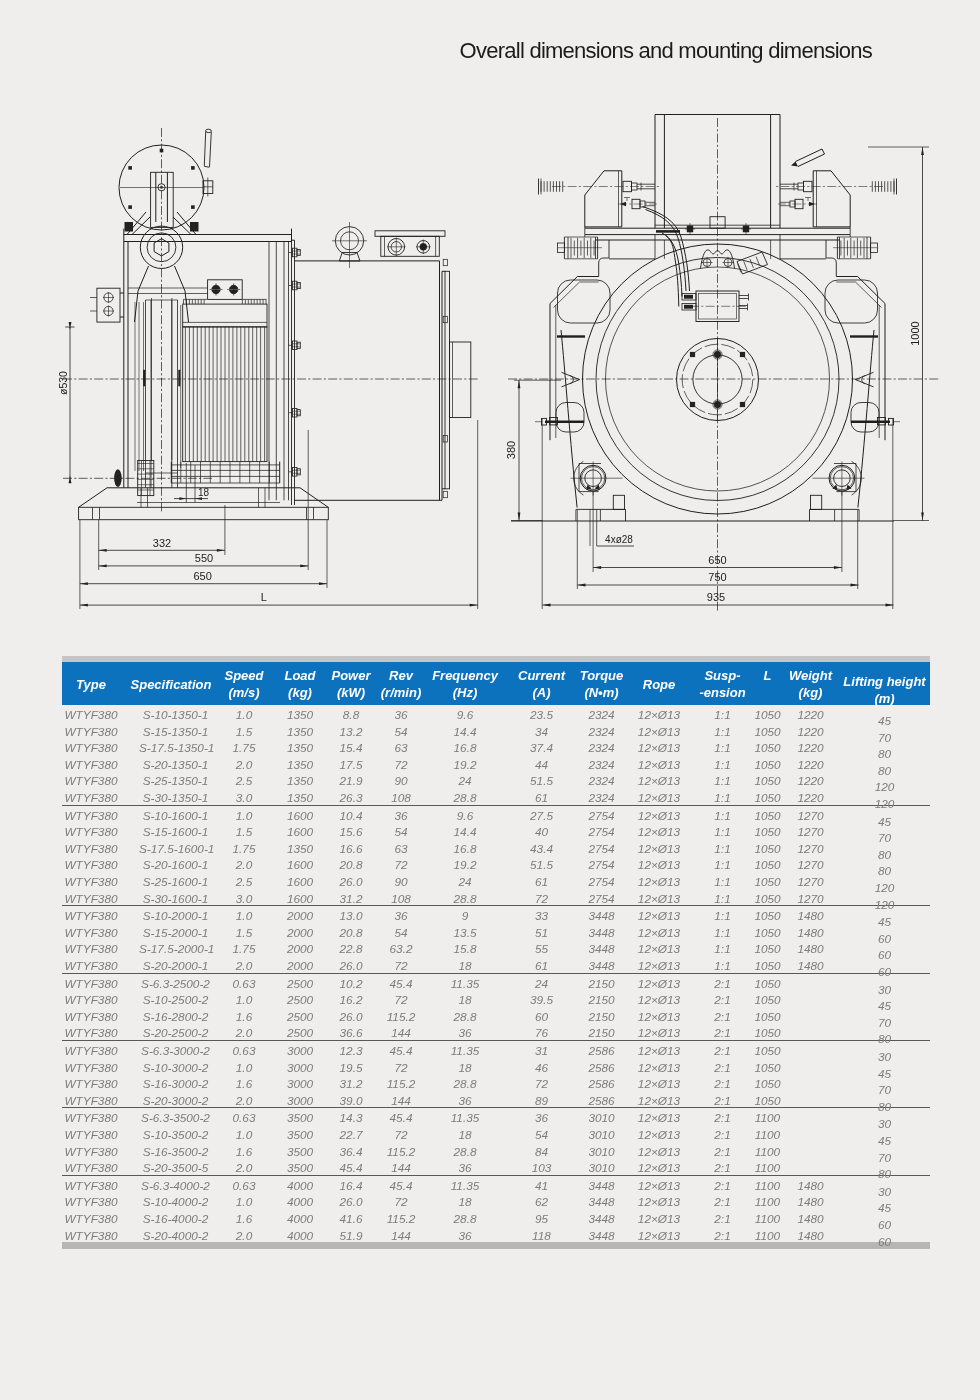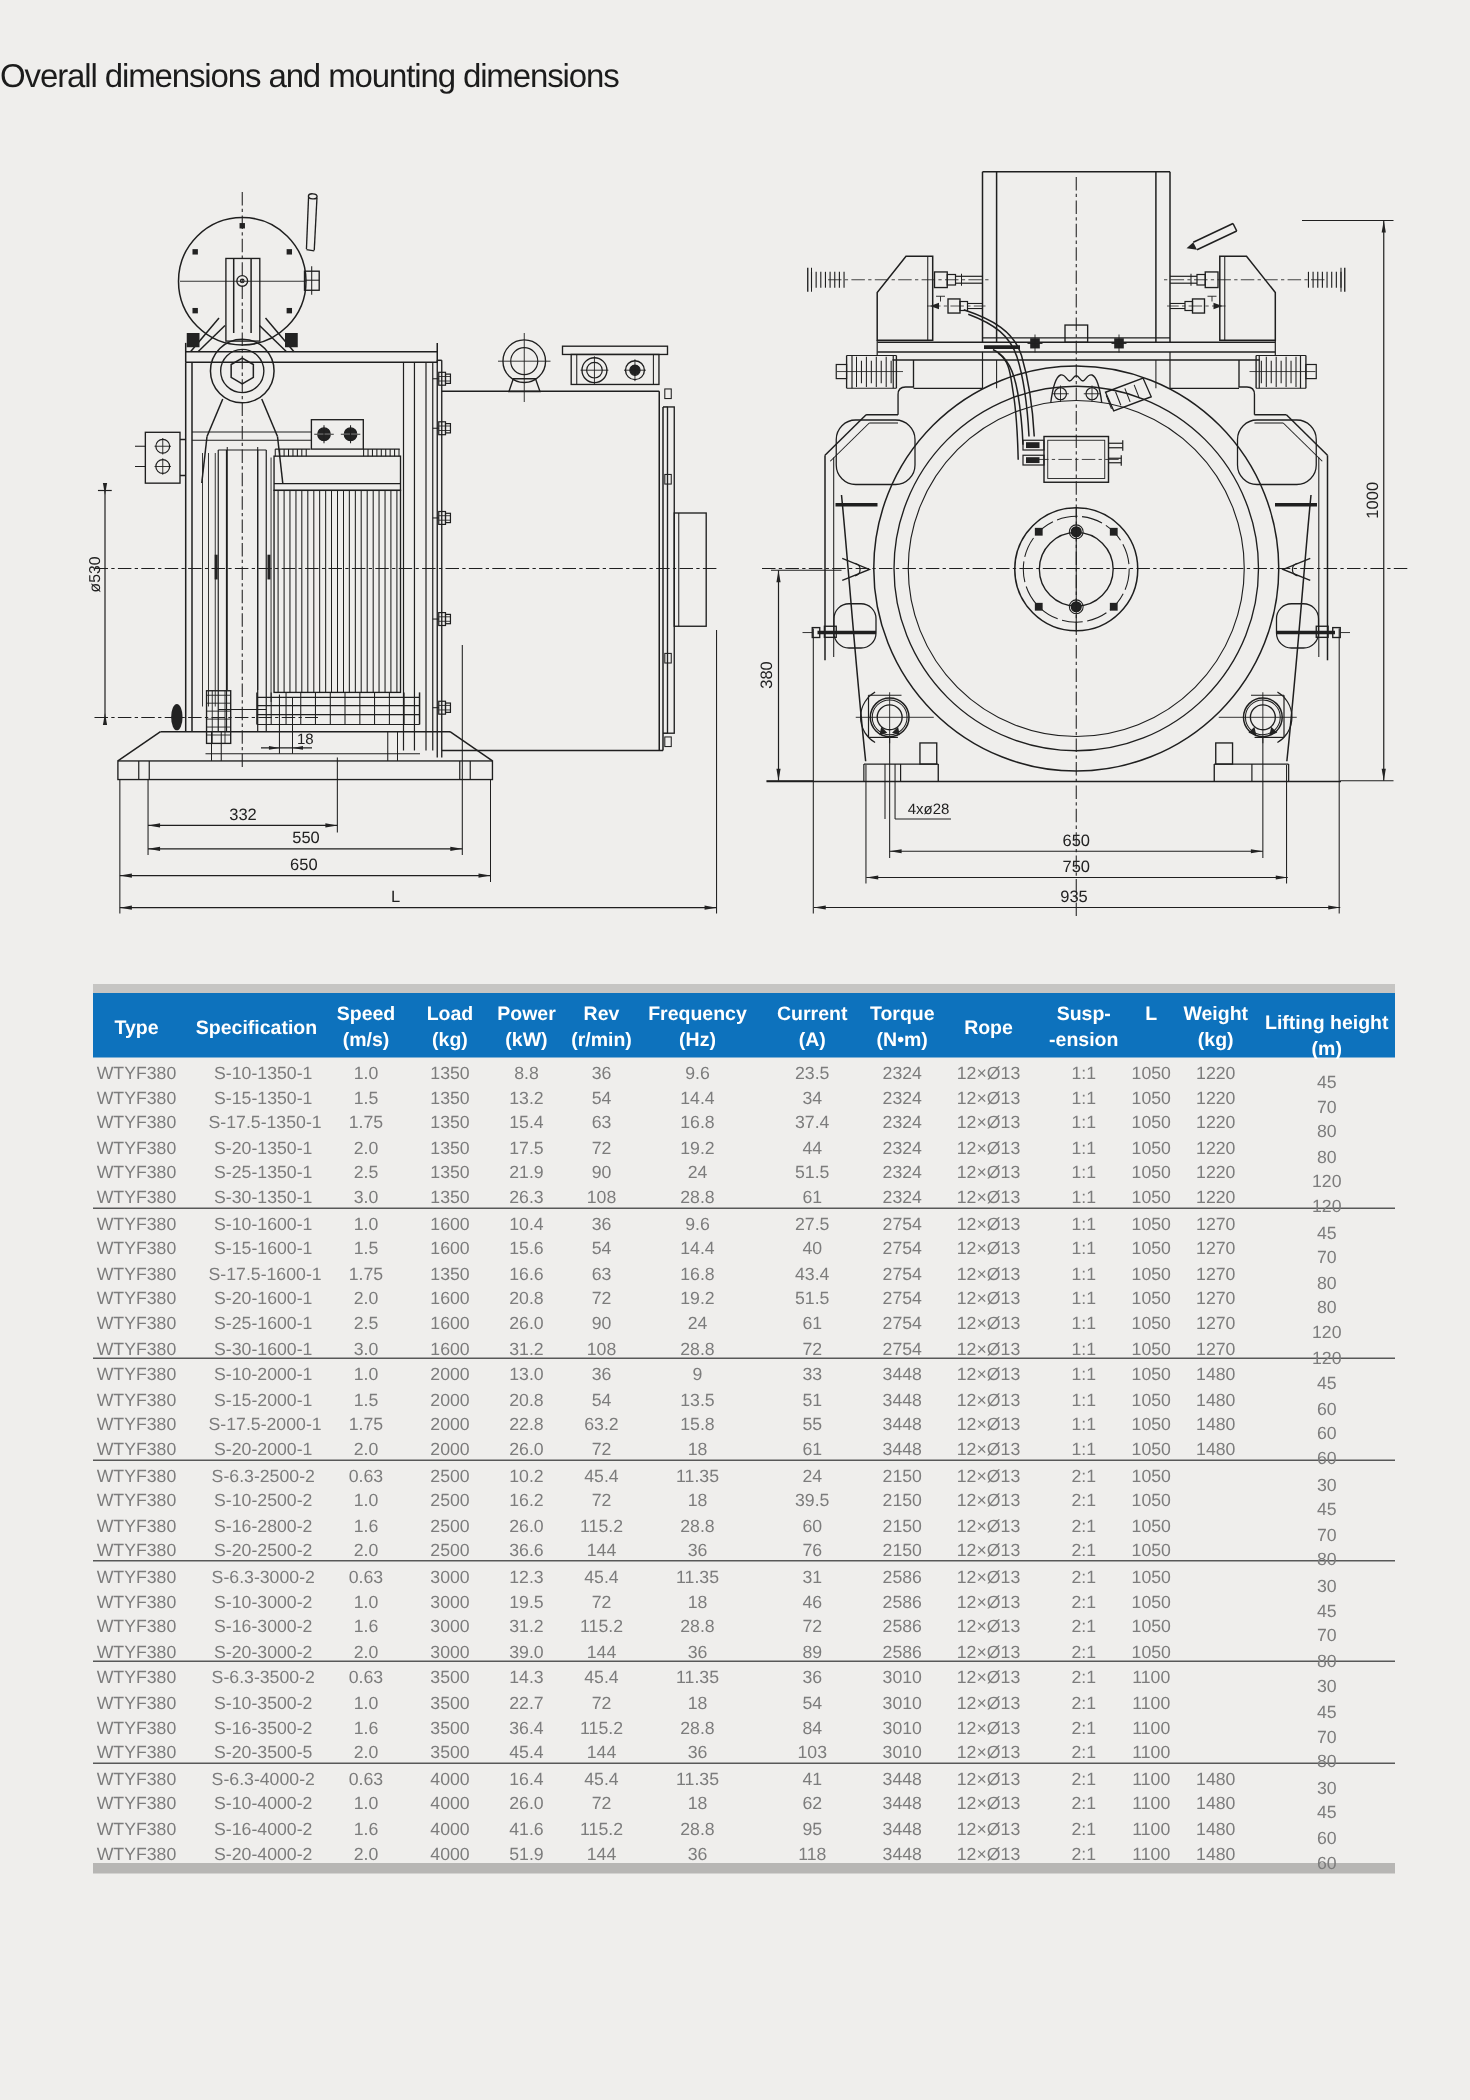--- a/index.html
+++ b/index.html
@@ -1,19 +1,19 @@
 <!DOCTYPE html>
 <html><head>
 <meta charset="utf-8">
 <style>
 html,body{margin:0;padding:0;}
 body{width:980px;height:1400px;background:#efeeec;font-family:"Liberation Sans",sans-serif;position:relative;overflow:hidden;}
-#title{position:absolute;left:0;top:38px;width:872px;text-align:left;font-size:22px;color:#1c1c1c;letter-spacing:-0.75px;}
+#title{position:absolute;left:0;top:38px;width:872px;text-align:right;font-size:22px;color:#1c1c1c;letter-spacing:-0.75px;}
 #drawings{position:absolute;left:0;top:0;width:980px;height:650px;}
-#tablewrap{position:absolute;left:62px;top:656px;width:868px;}
+#tablewrap{position:absolute;left:62px;top:656px;width:868px;font-style:italic;}
 #topbar{height:6px;background:#c6c5c3;}
 #botbar{height:7px;background:#b7b6b4;}
 #thead{height:43px;background:#0d72bd;display:flex;color:#fff;font-size:13px;font-weight:bold;}
 #thead .h{display:flex;flex-direction:column;justify-content:center;text-align:center;line-height:16.5px;padding-top:2.5px;box-sizing:border-box;}
 #tbody{font-size:11.8px;color:#7c7c7c;}
 .row{height:16.6px;display:flex;align-items:center;white-space:nowrap;}
 .grp{border-top:1px solid #585858;}
 .c{text-align:center;position:relative;top:1.8px;}
 .c1{text-align:center;padding-left:19px;box-sizing:border-box;}
 .c0{width:58px;}.c1{width:92px;}.c2{width:64px;}.c3{width:48px;}.c4{width:54px;}

